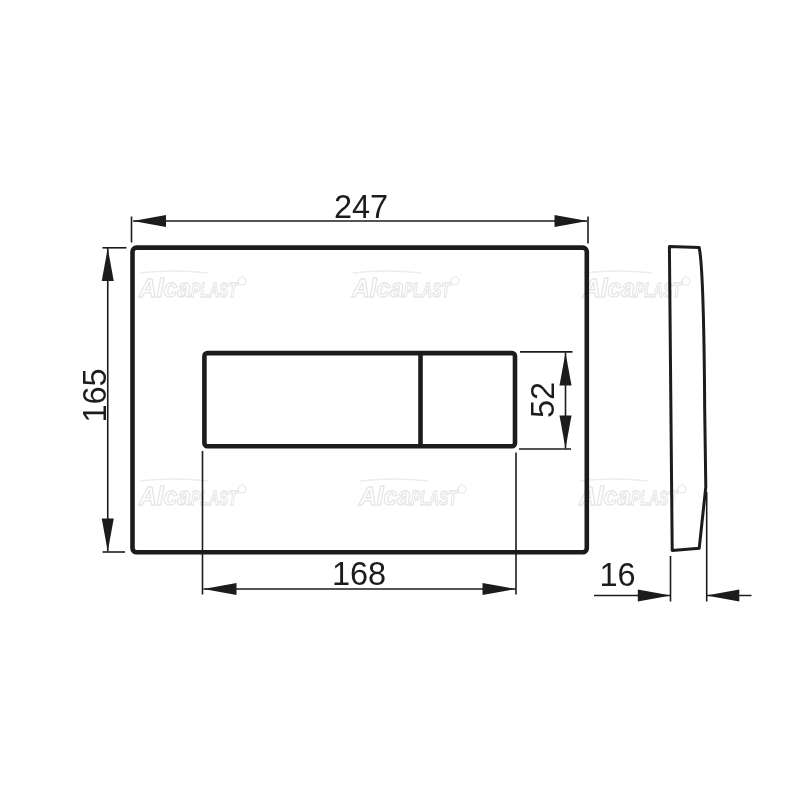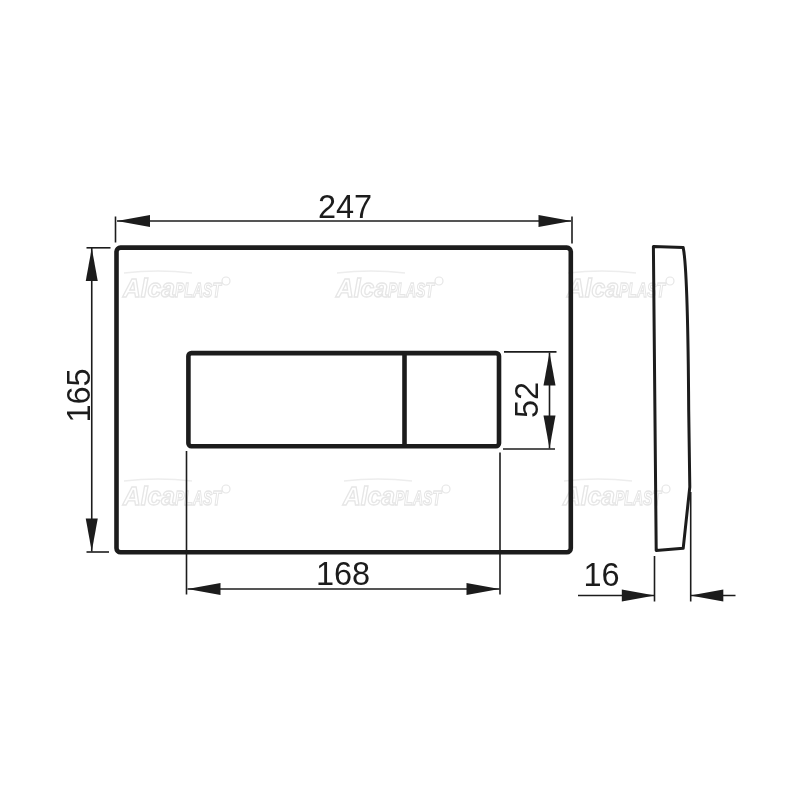--- a/index.html
+++ b/index.html
@@ -1,16 +1,16 @@
 <!DOCTYPE html>
 <html><head>
 <meta charset="utf-8">
 <style>
   html,body{margin:0;padding:0;background:#ffffff;}
-  .wrap{width:740px;height:800px;position:relative;overflow:hidden;}
+  .wrap{width:740px;height:800px;position:relative;overflow:hidden;margin-left:16px;}
   text{font-family:"Liberation Sans",sans-serif;}
 </style>
 </head>
 <body>
 <div class="wrap">
 <svg width="800" height="800" viewBox="0 0 800 800" xmlns="http://www.w3.org/2000/svg" style="filter:blur(0.45px)">
 
   <rect x="0" y="0" width="800" height="800" fill="#ffffff"></rect>
 
   <defs>

